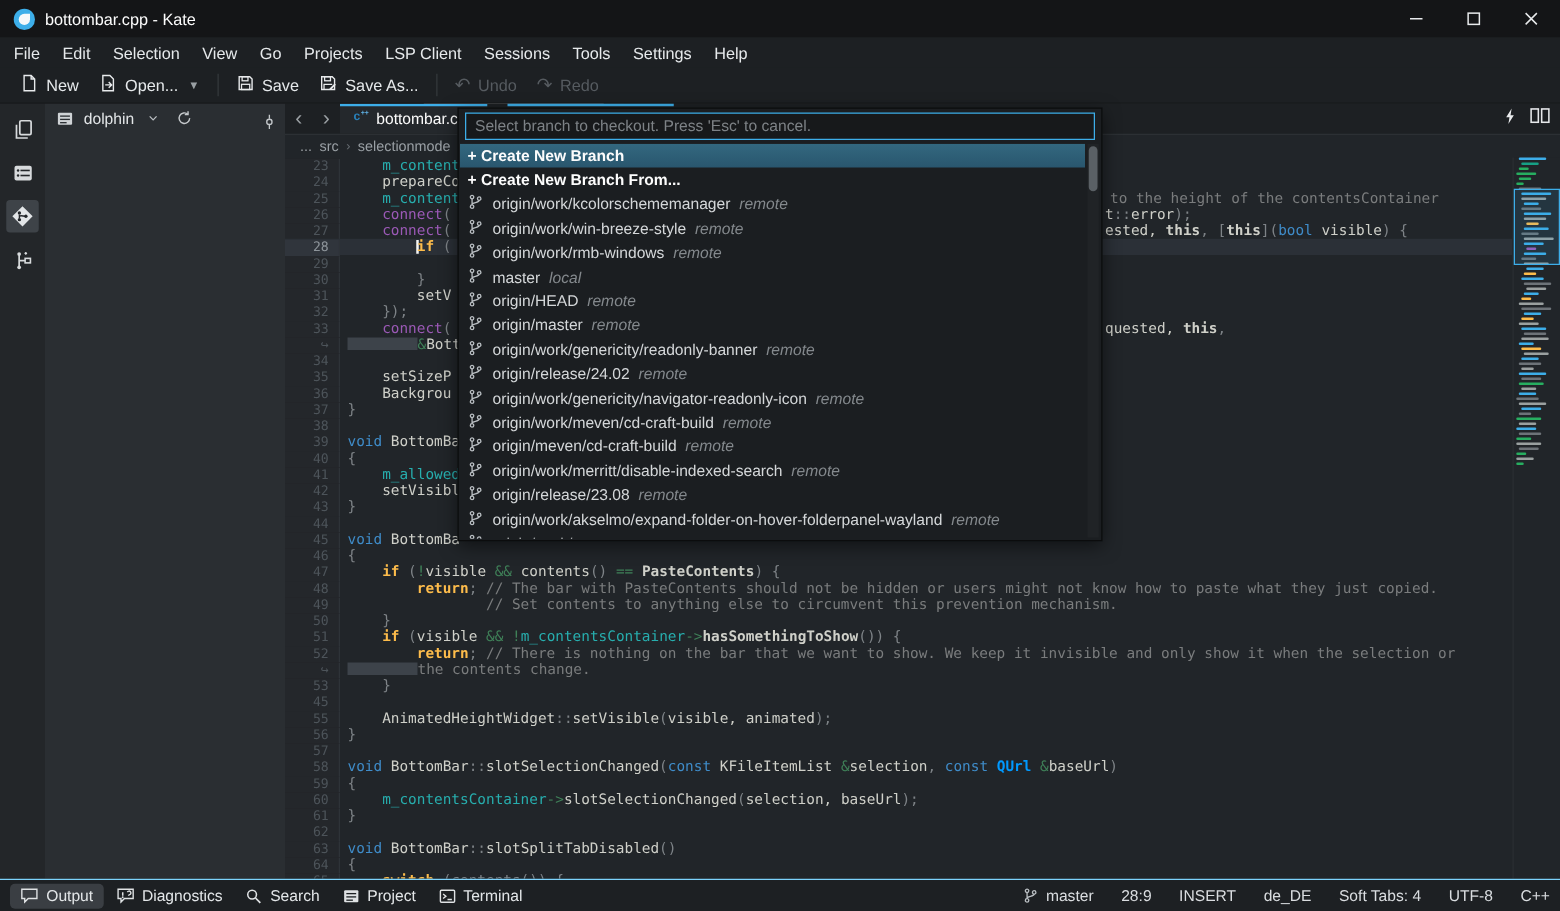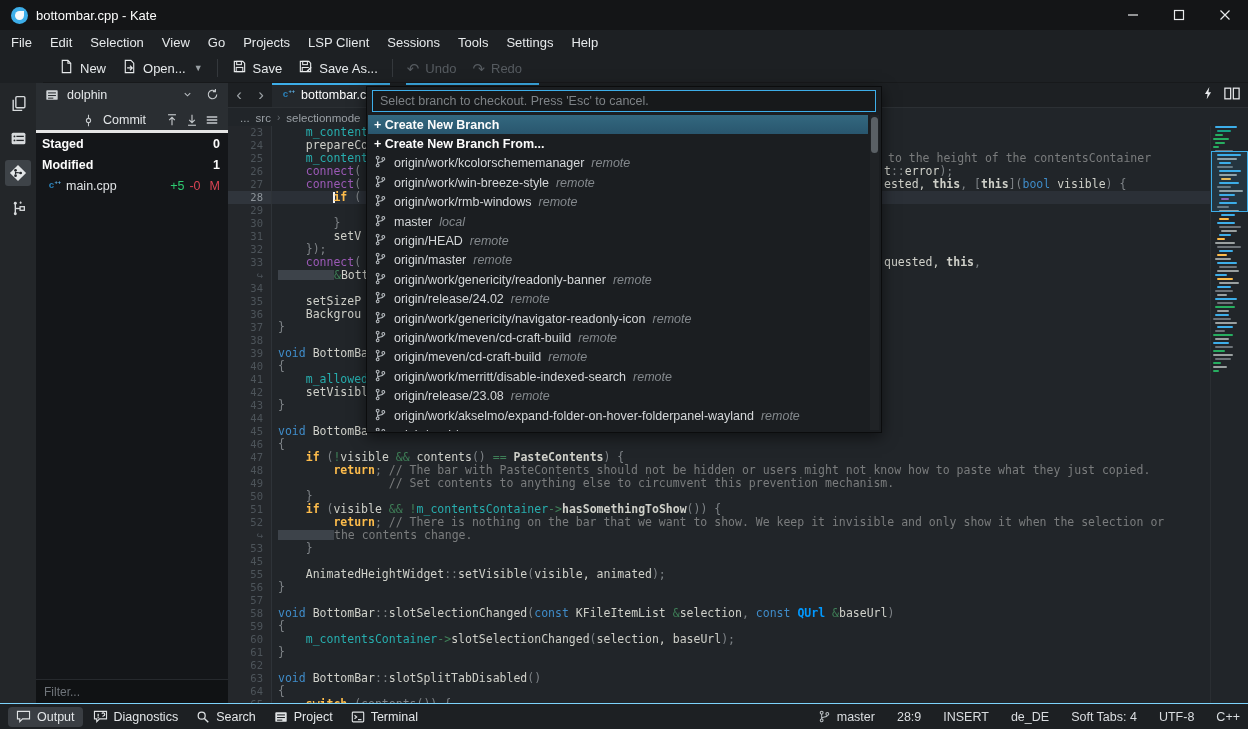--- a/index.html
+++ b/index.html
@@ -20,21 +20,21 @@
              color:#e8eaec; font-size:13px; }
   .win-btn svg { stroke:#e8eaec; stroke-width:1.2; fill:none; }
 
   
   #menubar { position:absolute; top:30px; left:0; right:0; height:24px; background:#1d2023;
              display:flex; align-items:center; padding-left:2px; }
   .menu-item { font-size:13px; color:#e6e9eb; padding:3px 9px; }
 
   
   #toolbar { position:absolute; top:54px; left:0; right:0; height:29px; background:#1d2023;
-             display:flex; align-items:center; padding-left:8px; border-bottom:1px solid #17191b;margin-left:43px; }
+             display:flex; align-items:center; padding-left:8px; border-bottom:1px solid #17191b; }
   .tb-btn { display:flex; align-items:center; gap:6px; font-size:13px; color:#e6e9eb;
             padding:4px 8px; border-radius:3px; }
   .tb-btn svg { flex:none; }
   .tb-btn.disabled { color:#565b60; }
   .tb-btn.disabled .uglyph { color:#565b60; }
   .tb-sep { width:1px; height:18px; background:#34383c; margin:0 6px; }
   .uglyph { font-size:15px; line-height:1; color:#dfe2e4; }
   .chev { font-size:9px; color:#9aa0a4; margin-left:2px; }
 
   
@@ -42,21 +42,21 @@
 
   
   #iconstrip { position:absolute; left:0; top:0; bottom:0; width:36px; background:#232629;
                display:flex; flex-direction:column; align-items:center; padding-top:7px; gap:9px; }
   .strip-icon { width:26px; height:26px; display:flex; align-items:center; justify-content:center;
                 border-radius:3px; }
   .strip-icon.active { background:#3e4348; }
 
   
   #gitpanel { position:absolute; left:36px; top:0; bottom:0; width:192px; background:#2a2e32;
-              display:flex; flex-direction:column; }
+              display:flex; flex-direction:row; }
   #proj-row { height:23px; display:flex; align-items:center; padding:0 6px; gap:5px; }
   #proj-name { font-size:12.5px; color:#e3e6e8; flex:1; }
   #commit-row { height:24px; display:flex; align-items:flex-end; padding:0 6px; }
   #commit-btn { display:flex; align-items:center; gap:5px; font-size:12.5px; color:#e3e6e8;
                 margin-left:36px; flex:1; }
   .gp-ico { display:flex; align-items:center; justify-content:center; width:20px; height:20px; }
   #git-tree { flex:1; background:#141619; border-top:3px solid #e5e5e5; font-size:12.5px; }
   .tree-row { height:21px; display:flex; align-items:center; padding:0 8px 0 6px; }
   .tree-row .lbl { font-weight:bold; color:#fcfcfc; flex:1; }
   .tree-row .cnt { font-weight:bold; color:#fcfcfc; }

